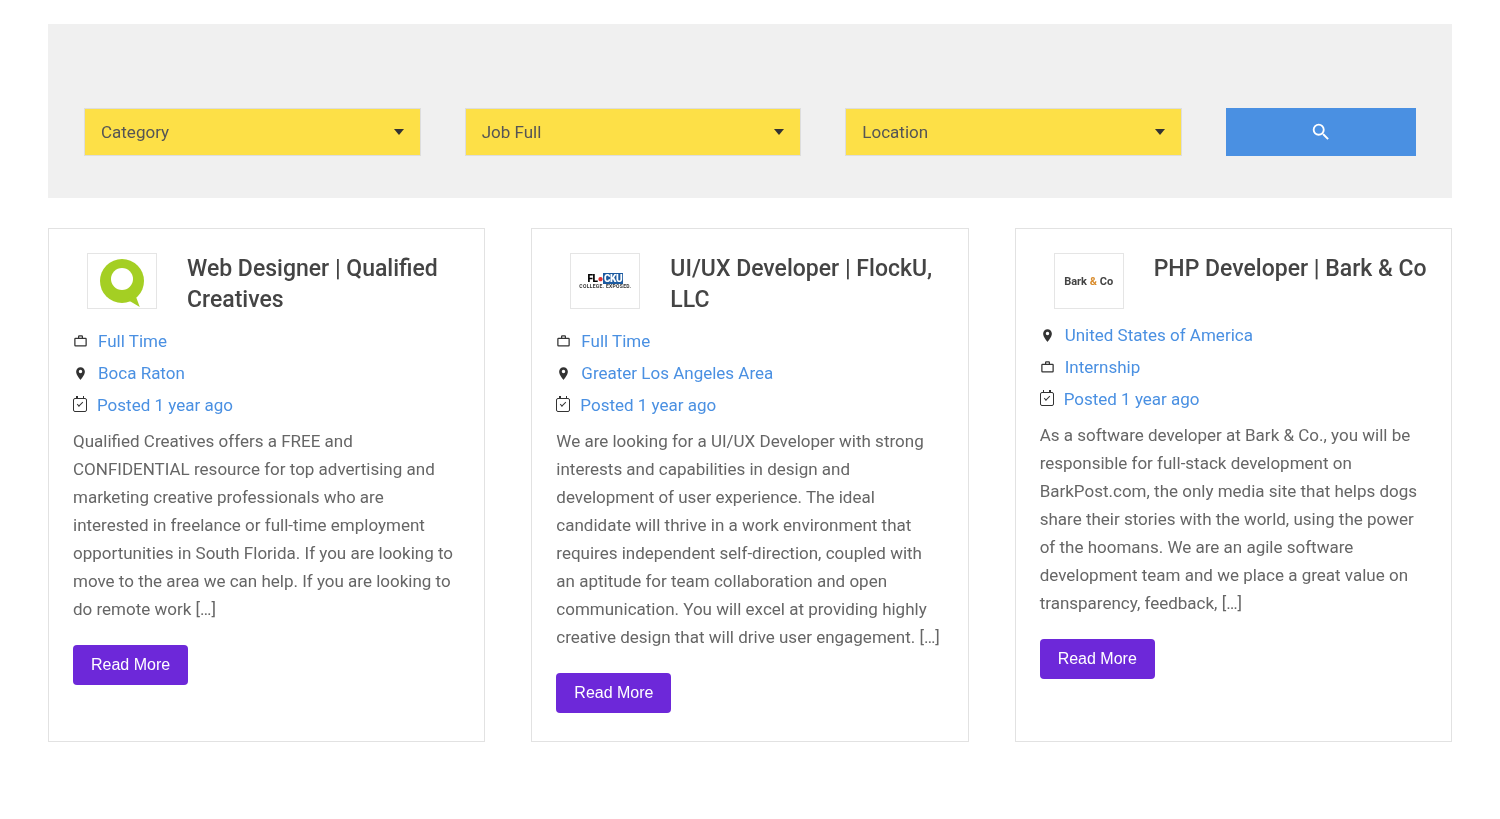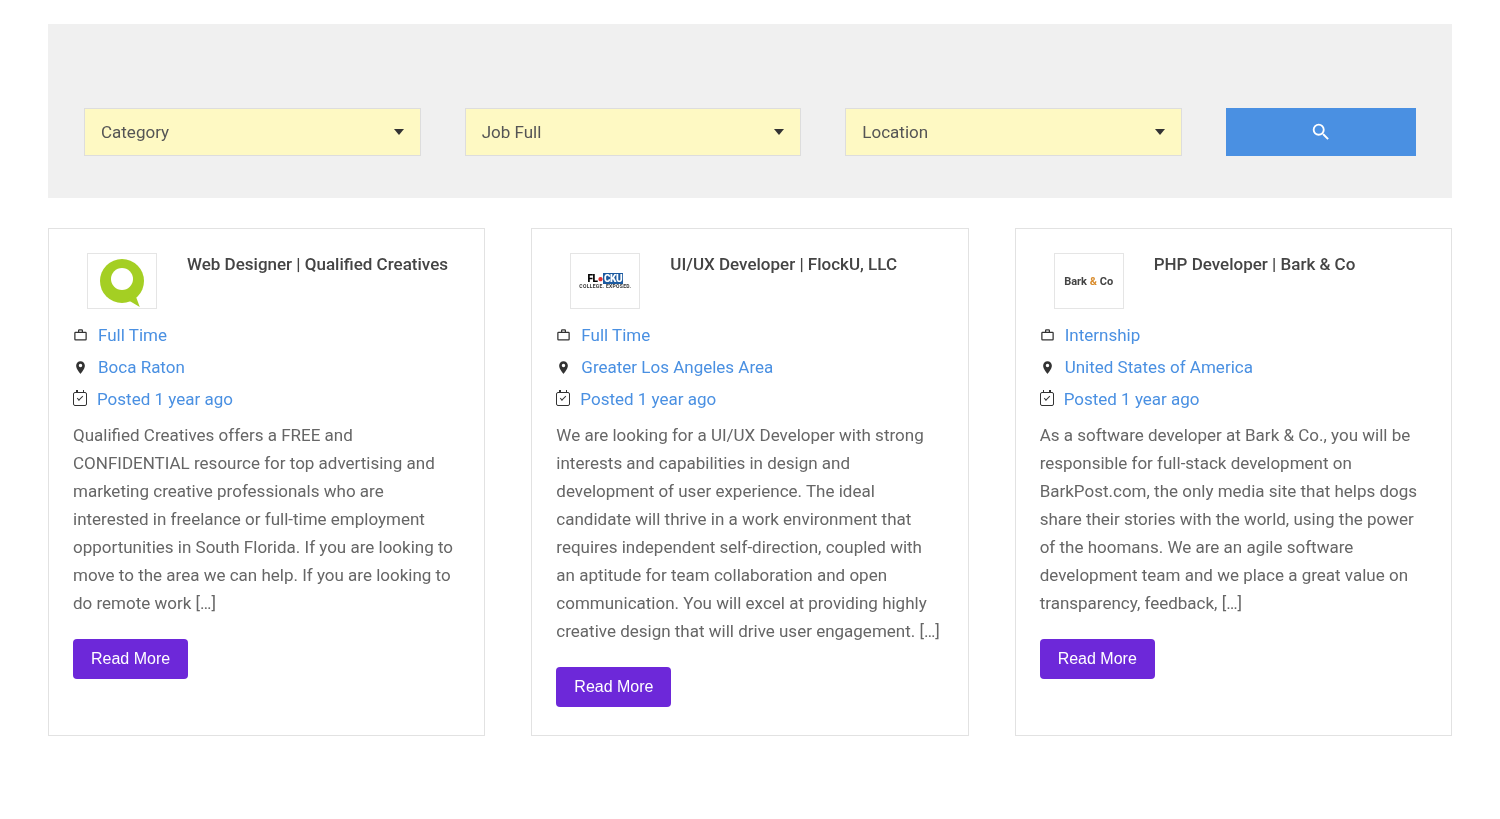--- a/index.html
+++ b/index.html
@@ -27,21 +27,21 @@
   .keywords-input::placeholder { color: #777; }
   .filters-row {
     display: flex;
     gap: 44px;
     margin-top: 42px;
     align-items: stretch;
   }
   .select-box {
     flex: 1;
     height: 48px;
-    background: #fef9c3;
+    background: #fde047;
     border: 1px solid #ddd;
     display: flex;
     align-items: center;
     justify-content: space-between;
     padding: 0 16px;
     font-size: 17px;
     color: #555;
     cursor: pointer;
   }
   .select-box .caret {
@@ -121,21 +121,21 @@
     font-size:10px; line-height:1; text-align:center;
   }
   .logo-flocku .t1 { font-weight:900; letter-spacing:-0.5px; }
   .logo-flocku .t1 .f { color:#000; }
   .logo-flocku .t1 .o { color:#d33; }
   .logo-flocku .t1 .cku { color:#fff; background:#1b5aa0; padding:0 1px; }
   .logo-flocku .t2 { font-size:5px; color:#333; letter-spacing:0.3px; }
   .logo-bark { color:#444; }
   .logo-bark .amp { color:#d98c2c; }
   .job-title {
-    font-size: 17px;
+    font-size: 23px;
     color: #444;
     font-weight: 500;
     line-height: 1.35;
   }
   .meta-line {
     display: flex;
     gap: 10px;
     align-items: center;
     margin: 12px 0;
     font-size: 17px;
@@ -264,29 +264,29 @@
 
   <div class="job-card">
     <div class="card-head">
       <div class="logo-box">
         <span class="logo-bark">Bark<span class="amp">&nbsp;&amp;&nbsp;</span>Co</span>
       </div>
       <h3 class="job-title">PHP Developer | Bark &amp; Co</h3>
     </div>
     <div class="meta-line">
       <svg viewBox="0 0 24 24">
+          <path d="M12 2C8.13 2 5 5.13 5 9c0 5.25 7 13 7 13s7-7.75 7-13c0-3.87-3.13-7-7-7zm0 9.5A2.5 2.5 0 1112 6a2.5 2.5 0 010 5.5z"></path>
+        </svg>
+      <a class="link-text">United States of America</a>
+    </div>
+    <div class="meta-line">
+      <svg viewBox="0 0 24 24">
           <path d="M10 4h4v2h-4V4zm10 4v10H4V8h16zm0-2h-4V4a2 2 0 00-2-2h-4a2 2 0 00-2 2v2H4a2 2 0 00-2 2v10a2 2 0 002 2h16a2 2 0 002-2V8a2 2 0 00-2-2z"></path>
         </svg>
       <a class="link-text">Internship</a>
-    </div>
-    <div class="meta-line">
-      <svg viewBox="0 0 24 24">
-          <path d="M12 2C8.13 2 5 5.13 5 9c0 5.25 7 13 7 13s7-7.75 7-13c0-3.87-3.13-7-7-7zm0 9.5A2.5 2.5 0 1112 6a2.5 2.5 0 010 5.5z"></path>
-        </svg>
-      <a class="link-text">United States of America</a>
     </div>
     <div class="meta-line">
       <span class="calendar-icon">
           <span class="calendar-check"></span>
         </span>
       <a class="link-text">Posted 1 year ago</a>
     </div>
     <p class="desc">As a software developer at Bark &amp; Co., you will be responsible for full-stack development on BarkPost.com, the only media site that helps dogs share their stories with the world, using the power of the hoomans. We are an agile software development team and we place a great value on transparency, feedback, […]</p>
     <button class="read-more">Read More</button>
   </div>

